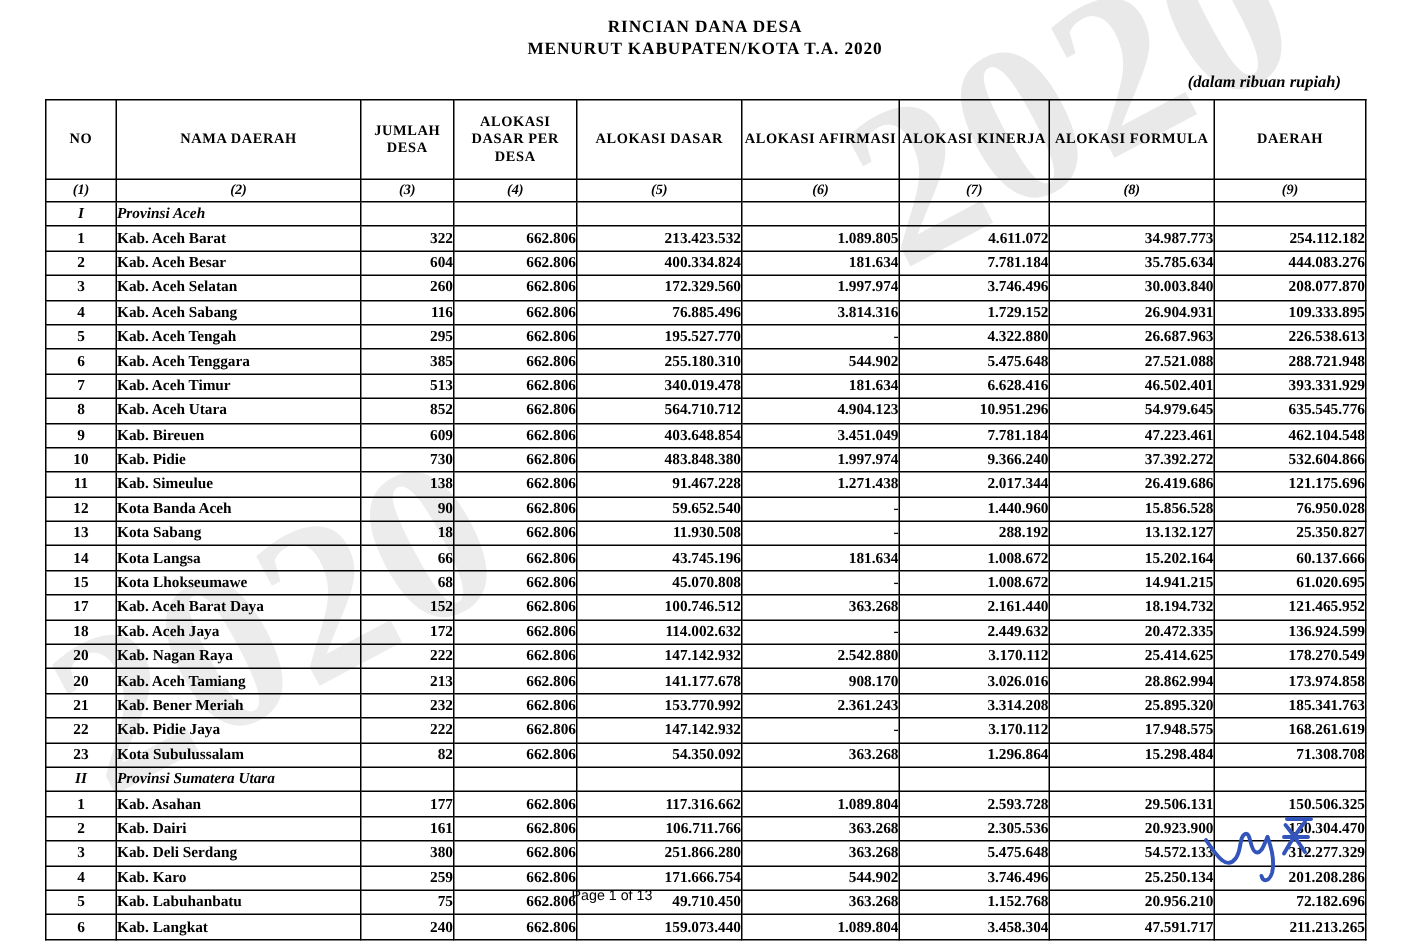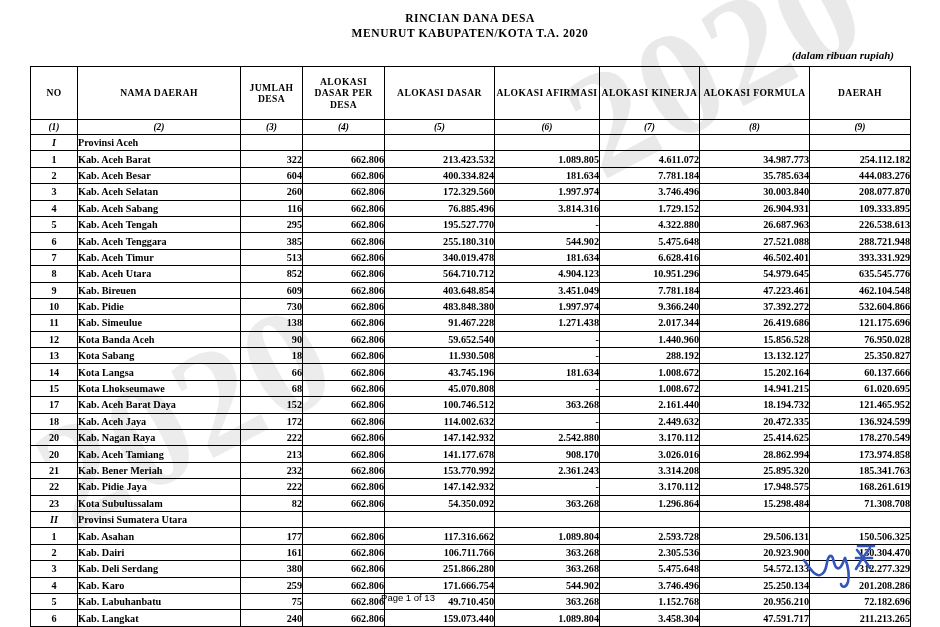--- a/index.html
+++ b/index.html
@@ -115,20 +115,21 @@
   tbody td {
     height: 15.4px;
     font-weight: bold;
     font-size: 10.2px;
   }
   td.c-no      { text-align: center; }
   td.c-name    { text-align: left;  padding-left: 5px; }
   td.c-num     { text-align: right; padding-right: 5px; }
 
   tr.province td {
+    font-style: italic;
     font-weight: bold;
   }
   tr.province td.c-no { font-style: italic; }
 
   
   col.w-no      { width: 47px; }
   col.w-name    { width: 163px; }
   col.w-jumlah  { width: 62px; }
   col.w-dasarpd { width: 82px; }
   col.w-dasar   { width: 110px; }

